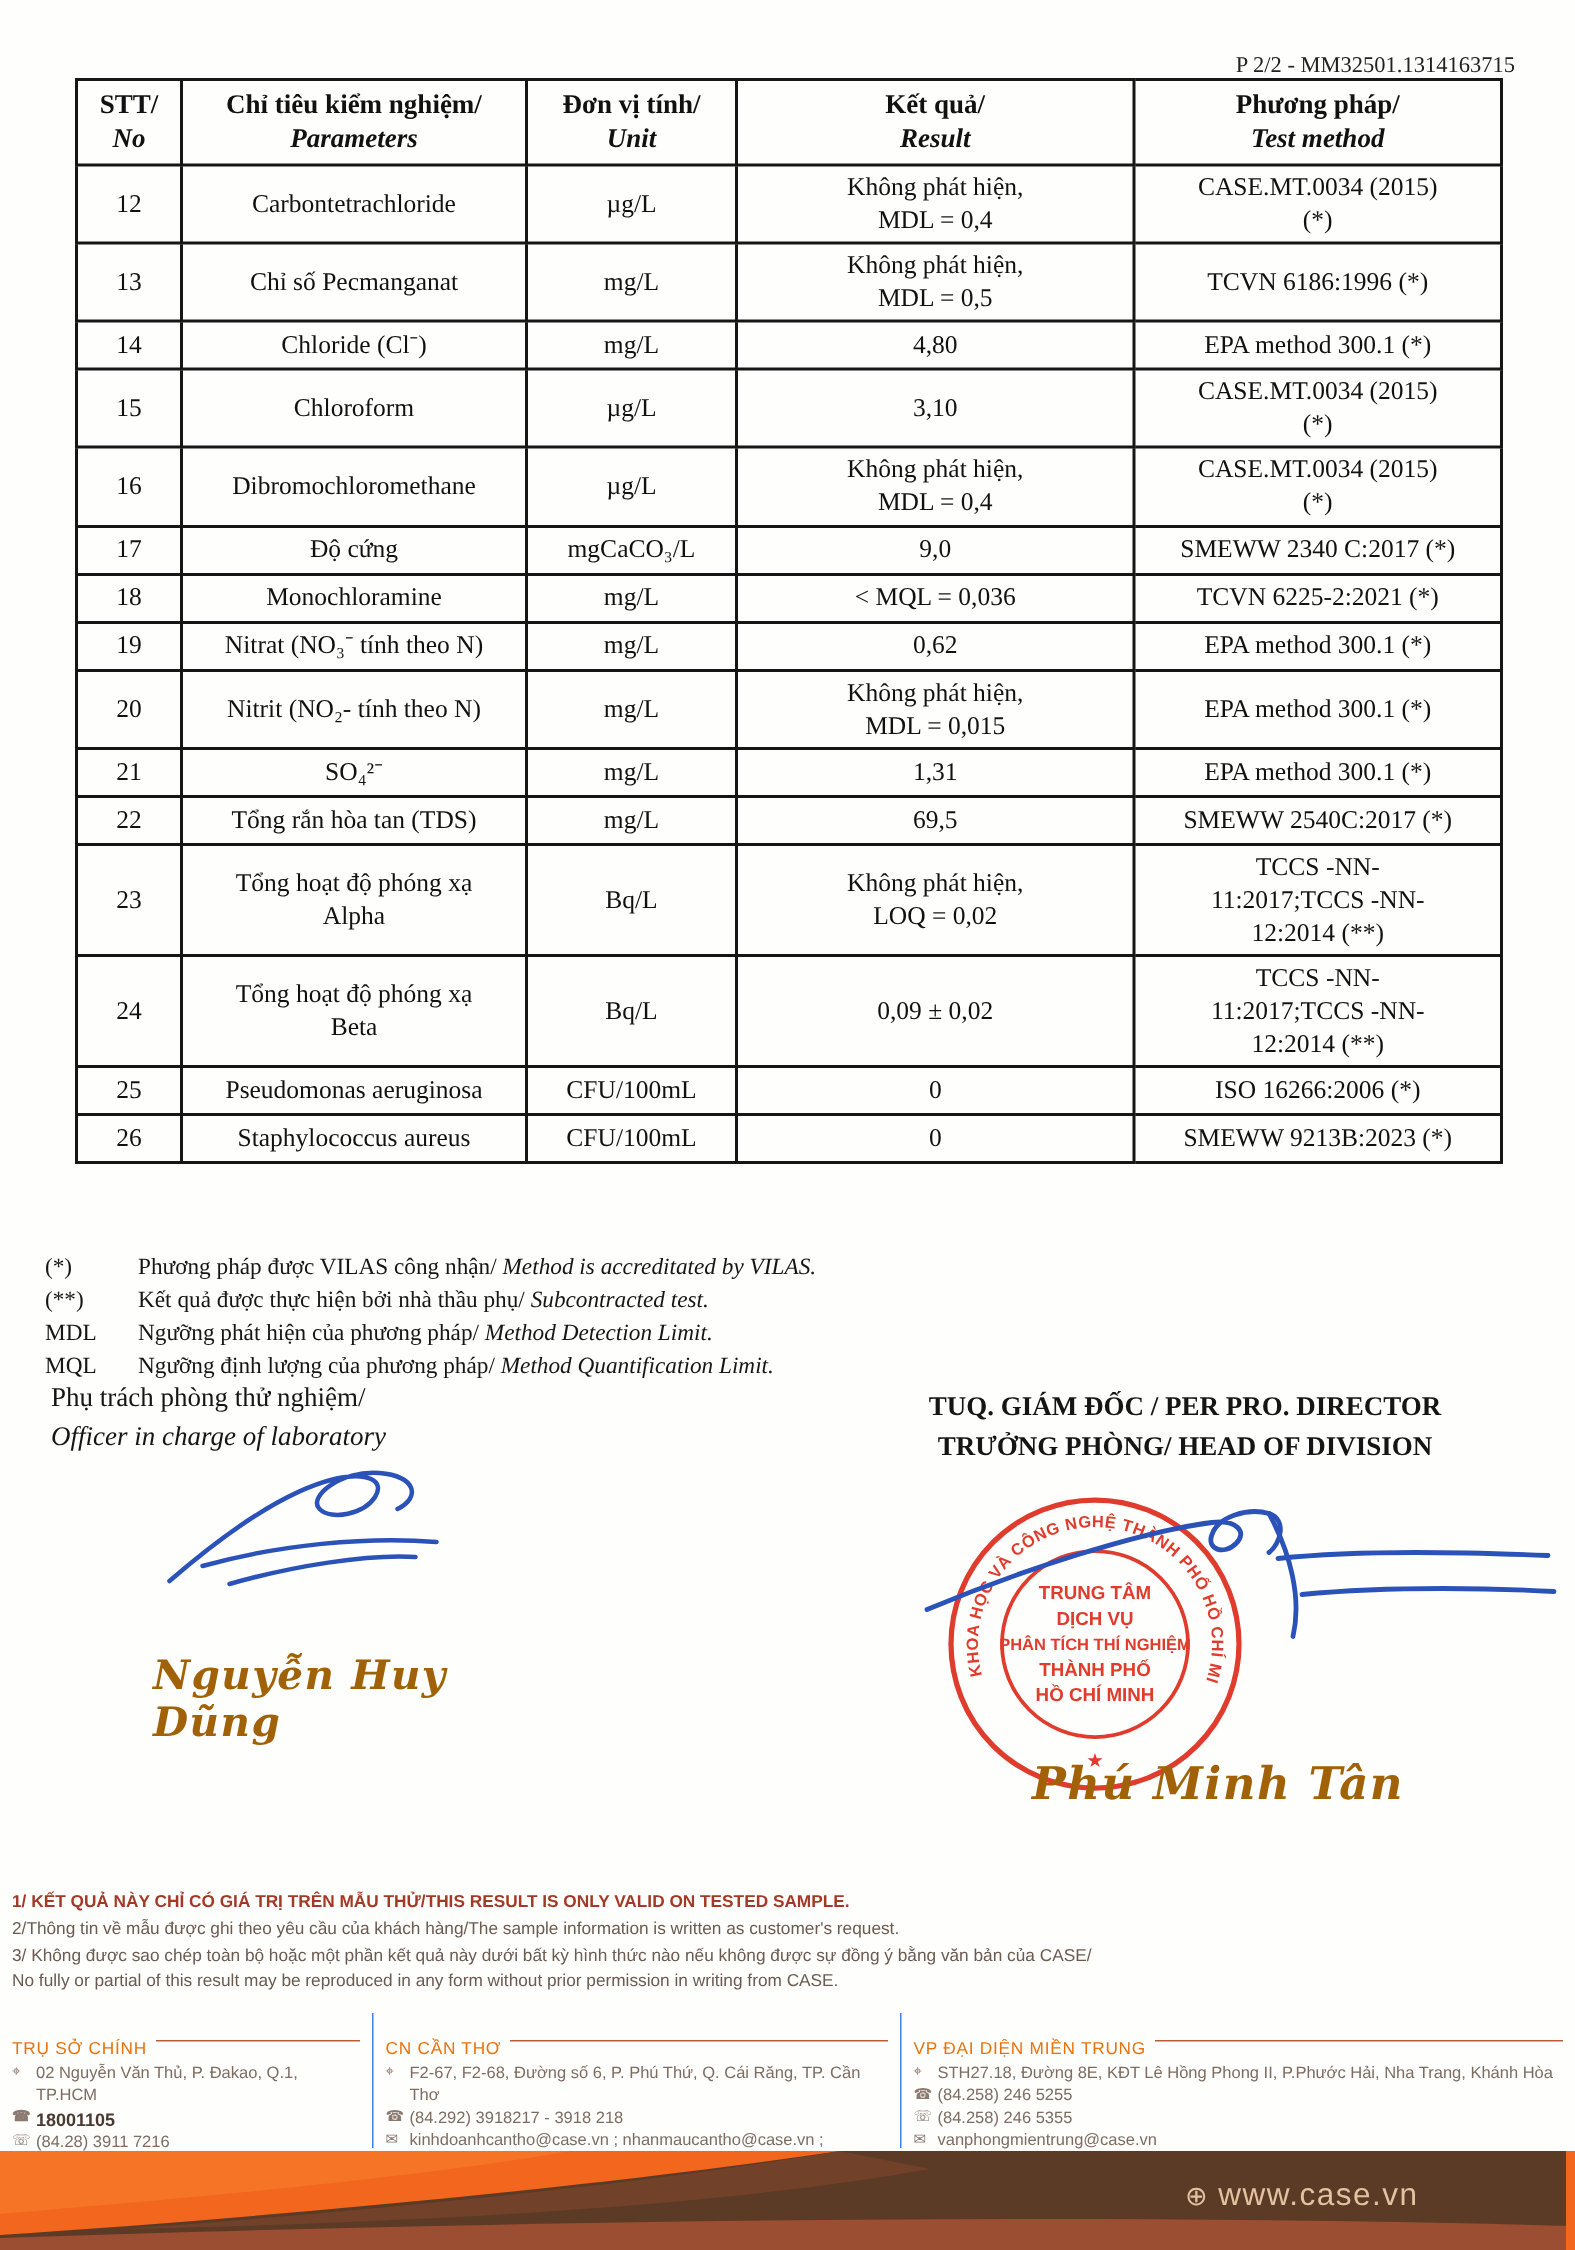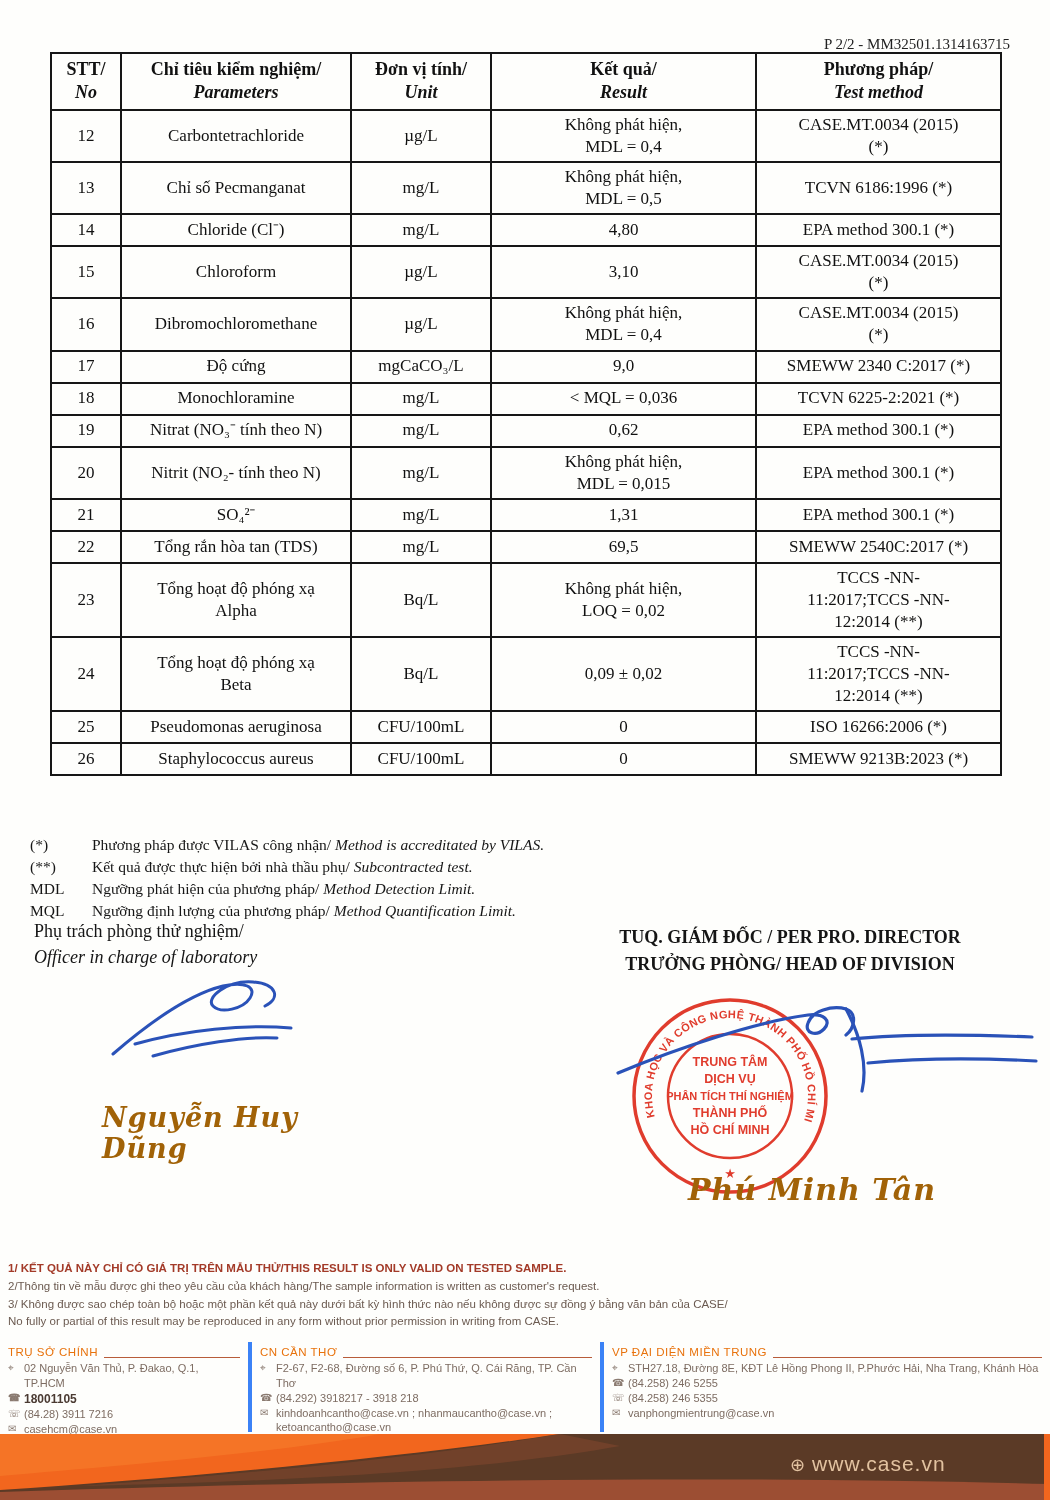--- a/index.html
+++ b/index.html
@@ -34,26 +34,26 @@
   
   .stamp{position:absolute;left:630px;top:996px;width:200px;height:200px;}
   
   .disclaimers{position:absolute;left:8px;top:1260px;width:1020px;
         font-family:"Liberation Sans", sans-serif;font-size:11.5px;line-height:1.55;color:#6b5a50;}
   .disclaimers .warn{color:#a33a28;font-weight:bold;}
   
   .footer-offices{position:absolute;left:0;top:1342px;width:1050px;height:90px;display:flex;
         font-family:"Liberation Sans", sans-serif;}
   .office{padding:0 8px;box-sizing:border-box;}
-  .office+.office{border-left:4px solid #3b82f6;}
+  .office+.office{border-left:1px solid #3b82f6;}
   .office-1{width:248px;}
   .office-2{width:352px;}
   .office-3{width:450px;}
-  .office-head{display:flex;align-items:flex-end;color:#e8720c;font-size:11.5px;letter-spacing:.5px;
-        margin:4px 0 3px 0;white-space:nowrap;}
+  .office-head{display:flex;align-items:flex-start;color:#e8720c;font-size:11.5px;letter-spacing:.5px;
+        margin:18px 0 3px 0;white-space:nowrap;}
   .office-head .rule{flex:1;border-top:1px solid #b85c3a;margin-left:6px;}
   .office-line{display:flex;font-size:11px;line-height:1.35;color:#7d6c62;}
   .office-line .icon{width:16px;flex:0 0 16px;color:#8a7a70;font-size:10px;}
   .office-line.bold{font-weight:bold;color:#4a3a32;font-size:12px;}
   
   .bottom-bar{position:absolute;left:0;top:1434px;width:1050px;height:66px;}
   .site-label{position:absolute;left:790px;top:1452px;width:240px;color:#e2c2a0;
         font-family:"Liberation Sans", sans-serif;font-size:21px;letter-spacing:1px;}
   .site-label .icon{font-size:18px;margin-right:6px;color:#e2c2a0;}
 </style>

